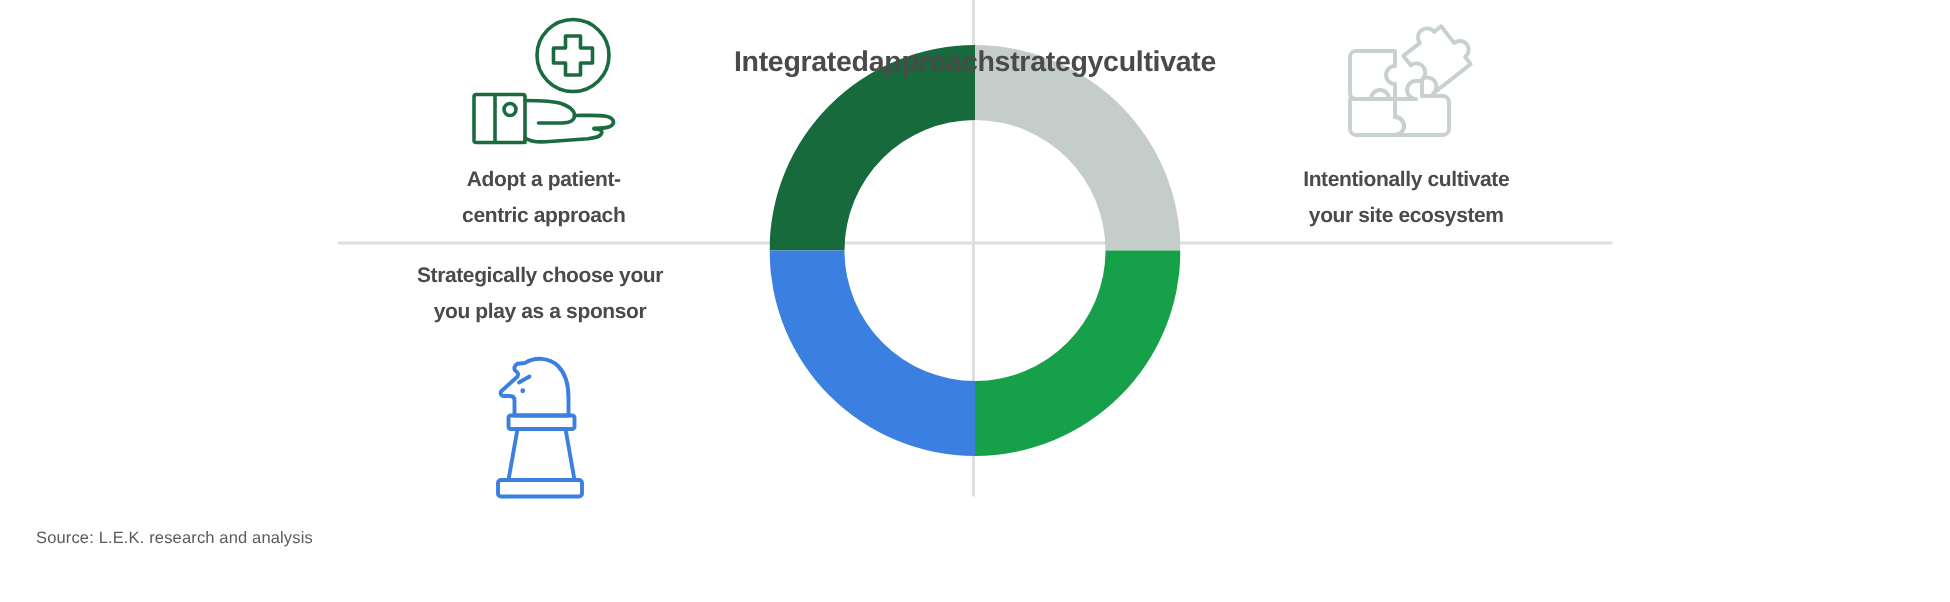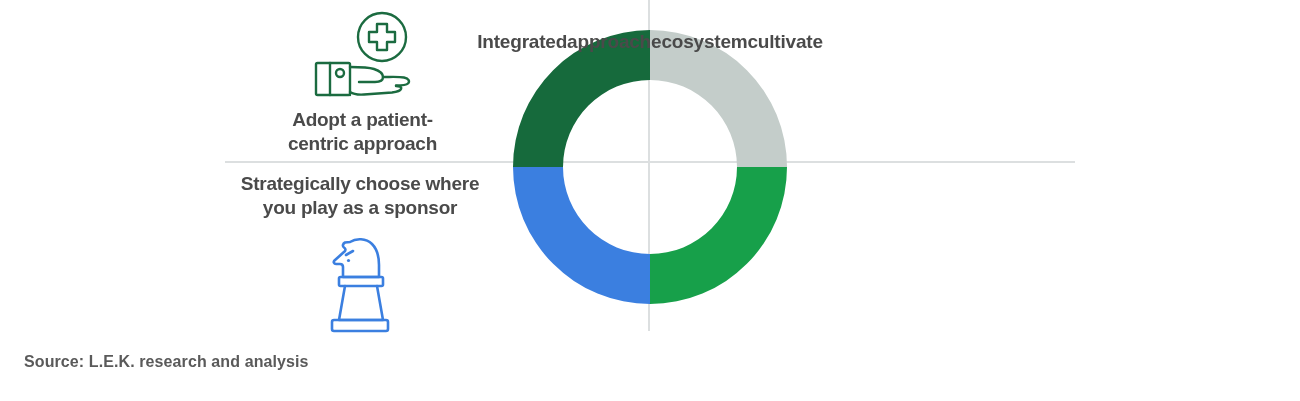--- a/index.html
+++ b/index.html
@@ -29,21 +29,21 @@
     pointer-events:none;
   }
   .donut-center-text span{
     display:block;font-size:19px;font-weight:700;color:#4a4a4a;
     line-height:23.5px;letter-spacing:-0.2px;text-align:center;
   }
 
   
   .quad{position:absolute;}
   .quad-label{
-    font-size:19px;font-weight:700;color:#4a4a4a;
+    font-size:14px;font-weight:700;color:#4a4a4a;
     line-height:23.5px;letter-spacing:-0.25px;text-align:center;
     white-space:pre-line;
   }
   .icon-box{display:flex;align-items:center;justify-content:center;}
 
   
   #quad-tl{left:215px;top:8px;width:295px;}
   #quad-tl .icon-box{height:96px;}
   #quad-tl .quad-label{margin-top:4px;}
 
@@ -56,21 +56,21 @@
   #quad-bl{left:205px;top:172px;width:310px;}
   #quad-bl .icon-box{height:110px;margin-top:10px;}
 
   
   #quad-br{left:785px;top:172px;width:295px;}
   #quad-br .icon-box{height:110px;margin-top:10px;}
 
   
   .source{
     position:absolute;left:24px;top:353px;
-    font-size:16px;font-weight:700;color:#5a5a5a;letter-spacing:0.1px;
+    font-size:11px;font-weight:400;color:#5a5a5a;letter-spacing:0.1px;
   }
 </style>
 </head>
 <body>
 
 <div class="stage">
 
   <div class="h-divider"></div>
   <div class="v-divider"></div>
 
@@ -82,21 +82,21 @@
       <path fill="#c4cdca" d="M 137 0 A 137 137 0 0 1 274 137 L 224 137 A 87 87 0 0 0 137 50 Z"></path>
 
       <path fill="#17a04a" d="M 274 137 A 137 137 0 0 1 137 274 L 137 224 A 87 87 0 0 0 224 137 Z"></path>
 
       <path fill="#3b7fe0" d="M 137 274 A 137 137 0 0 1 0 137 L 50 137 A 87 87 0 0 0 137 224 Z"></path>
     </svg>
 
     <div class="donut-center-text">
       <span>Integrated</span>
       <span>approach</span>
-      <span>ecosystem</span>
+      <span>strategy</span>
       <span>cultivate</span>
     </div>
   </div>
 
   <div class="quad" id="quad-tl">
     <div class="icon-box">
       <svg width="122" height="90" viewBox="0 0 122 90" fill="none" stroke="#1b6b40" stroke-width="2.4" stroke-linecap="round" stroke-linejoin="round">
         <circle cx="80" cy="26" r="24"></circle>
         <path d="M75 13 h10 v8 h8 v10 h-8 v8 h-10 v-8 h-8 v-10 h8 z"></path>
 
@@ -107,23 +107,41 @@
         <path d="M48 56 c10 0 18 0 24 2 c6 2 9 5 9 8 c0 3 -3 5 -8 5 h-16"></path>
         <path d="M81 66 c8 0 16 -0.5 21 0.5 c5 1 6 4 4 6 c-2 2 -7 2 -12 2"></path>
         <path d="M94 75 c3 0 6 0.5 5 3 c-1 2.5 -5 3 -9 3.5 l-28 2 c-6 0.4 -11 -0.5 -14 -2.5"></path>
         <path d="M48 84 h0"></path>
       </svg>
     </div>
     <div class="quad-label">Adopt a patient-
 centric approach</div>
   </div>
 
+  <div class="quad" id="quad-tr">
+    <div class="icon-box">
+      <svg width="108" height="92" viewBox="0 0 108 92" fill="none" stroke="#c9d1ce" stroke-width="2.6" stroke-linecap="round" stroke-linejoin="round">
+
+        <path d="M16 28 a4 4 0 0 1 4 -4 h26 v10 a6 6 0 0 0 0 12 v10 H20 a4 4 0 0 1 -4 -4 z"></path>
+
+        <path d="M16 56 h14 a6 6 0 0 1 12 0 h4 v12 a6 6 0 0 1 0 12 H20 a4 4 0 0 1 -4 -4 z"></path>
+
+        <path d="M46 56 h14 a6 6 0 0 1 0 -12 h4 v10 h14 a4 4 0 0 1 4 4 v18 a4 4 0 0 1 -4 4 H46 a6 6 0 0 0 0 -12 z"></path>
+
+        <g transform="rotate(-38 74 30)">
+          <path d="M58 14 h14 a6 6 0 0 1 12 0 h6 v14 a6 6 0 0 1 0 12 v6 H58 a6 6 0 0 0 0 -12 a6 6 0 0 0 0 -12 z"></path>
+        </g>
+      </svg>
+    </div>
+    <div class="quad-label">Intentionally cultivate
+your site ecosystem</div>
+  </div>
 
   <div class="quad" id="quad-bl">
-    <div class="quad-label">Strategically choose where
+    <div class="quad-label">Strategically choose your
 you play as a sponsor</div>
     <div class="icon-box">
       <svg width="78" height="102" viewBox="0 0 78 102" fill="none" stroke="#3b7fe0" stroke-width="2.6" stroke-linecap="round" stroke-linejoin="round">
 
         <path d="M29 9 c6 -4 16 -4 22 2 c5 5 7 13 7 21 v12 H22 v-10 c0 -2 -1 -3 -3 -3 h-4 c-2 0 -3 -2 -1.5 -3.5 l10 -9 c1.5 -1.5 1 -3 -0.5 -4 c-2 -1.5 -1 -4 1 -5 z"></path>
         <path d="M25 22 l7 -4"></path>
         <circle cx="27.5" cy="27.5" r="1.6" fill="#3b7fe0" stroke="none"></circle>
 
         <rect x="18" y="44" width="44" height="9" rx="1.5"></rect>
 

